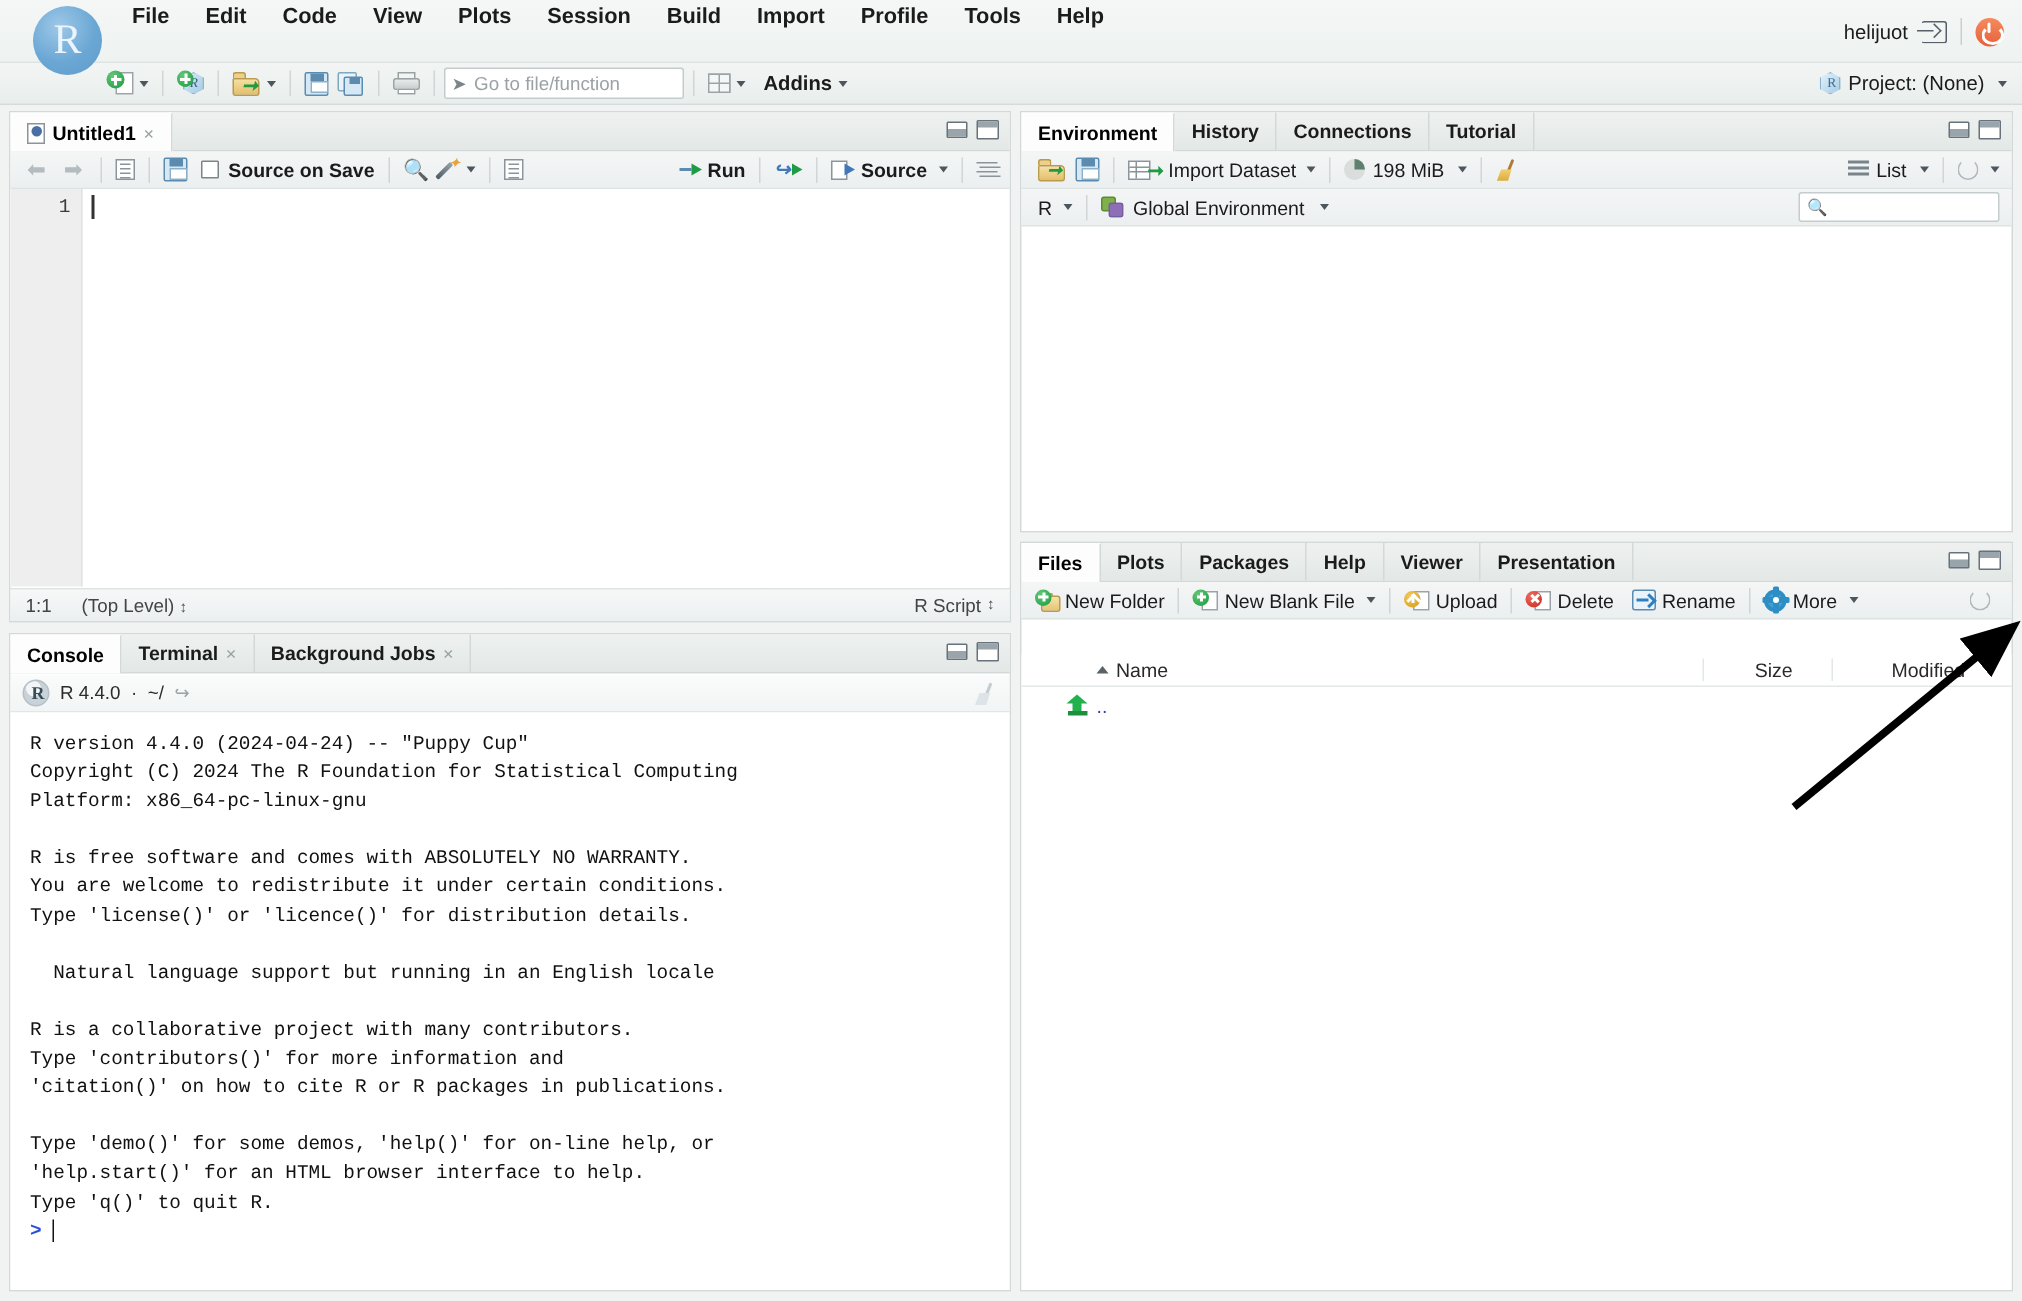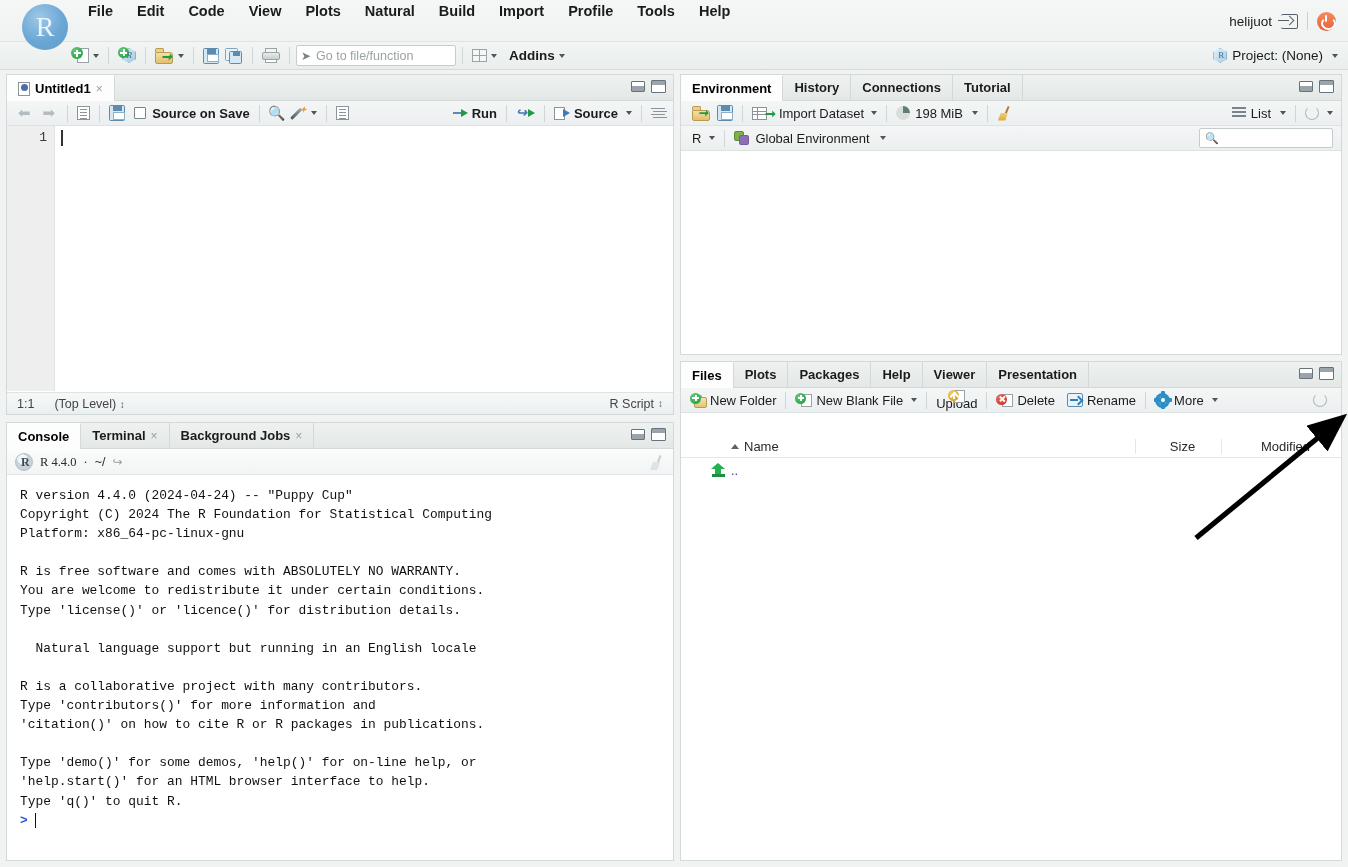--- a/index.html
+++ b/index.html
@@ -291,21 +291,21 @@
   #console-pane { left:6px; top:422px; width:668px; height:439px; }
   #console-infobar {
     position:absolute; left:0; top:27px; right:0; height:25px;
     background: linear-gradient(to bottom,#fafbfb,#f2f5f5); border-bottom:1px solid #e2e6e6;
     display:flex; align-items:center; padding-left:8px; gap:7px;
   }
   .rconsole-ic { width:18px;height:18px; border-radius:50%;
       background: radial-gradient(circle at 40% 32%, #f2f5f7 0 34%, #c8d2d8 35% 100%);
       border:1px solid #b4bfc6; position:relative;}
   .rconsole-ic span { position:absolute; left:5px; top:1px; font-size:12px; font-weight:bold; color:#3a4c5a; font-family:"Liberation Serif",serif;}
-  #console-infobar .txt { font-size:12.5px; color:#2b2b2b;font-family:Liberation Serif, serif;}
+  #console-infobar .txt { font-size:12.5px; color:#2b2b2b;}
   #console-infobar .path { font-size:12.5px; color:#2b2b2b;}
   .shareglyph { color:#9aa2a5; font-size:12px;}
   .ic-broom2 { position:absolute; right:8px; top:5px; width:16px;height:15px;}
   .ic-broom2 .h{position:absolute;left:9px;top:0px;width:2.2px;height:9px;background:#c3ccd0;transform:rotate(22deg);border-radius:1px;}
   .ic-broom2 .b{position:absolute;left:1px;bottom:0px;width:10px;height:8px;background:#dde3e6;clip-path:polygon(30% 0,100% 0,75% 100%,0 100%);}
   #console-out {
     position:absolute; left:0; top:52px; right:0; bottom:0; background:#fff;
     font-family:"Liberation Mono","DejaVu Sans Mono",monospace; font-size:12.9px; line-height:19.1px;
     color:#111; padding: 11px 0 0 13px; white-space:pre; overflow:hidden;
   }
@@ -320,21 +320,21 @@
 <body>
 
 <div id="menubar">
   <div id="rlogo">R</div>
   <div class="menu-items">
     <div class="menu-item">File</div>
     <div class="menu-item">Edit</div>
     <div class="menu-item">Code</div>
     <div class="menu-item">View</div>
     <div class="menu-item">Plots</div>
-    <div class="menu-item">Natural</div>
+    <div class="menu-item">Session</div>
     <div class="menu-item">Build</div>
     <div class="menu-item">Import</div>
     <div class="menu-item">Profile</div>
     <div class="menu-item">Tools</div>
     <div class="menu-item">Help</div>
   </div>
   <div id="menubar-right">
     <span id="username">helijuot</span>
     <span class="logout-glyph"></span>
     <span class="vdiv"></span>
@@ -621,21 +621,21 @@
     <span class="tb-sep"></span>
     <span class="tb-btn" style="gap:4px;">
       <span class="ic-newblank">
           <i class="pg"></i>
           <i class="p"></i>
         </span>
       <span class="tbtext">New Blank File</span>
       <span class="caret"></span>
     </span>
     <span class="tb-sep"></span>
-    <span class="tb-btn" style="gap:4px;flex-direction:column;">
+    <span class="tb-btn" style="gap:4px;">
       <span class="ic-upload">
           <i class="pg"></i>
           <i class="p"></i>
         </span>
       <span class="tbtext">Upload</span>
     </span>
     <span class="tb-sep"></span>
     <span class="tb-btn" style="gap:4px;">
       <span class="ic-delete">
           <i class="pg"></i>

